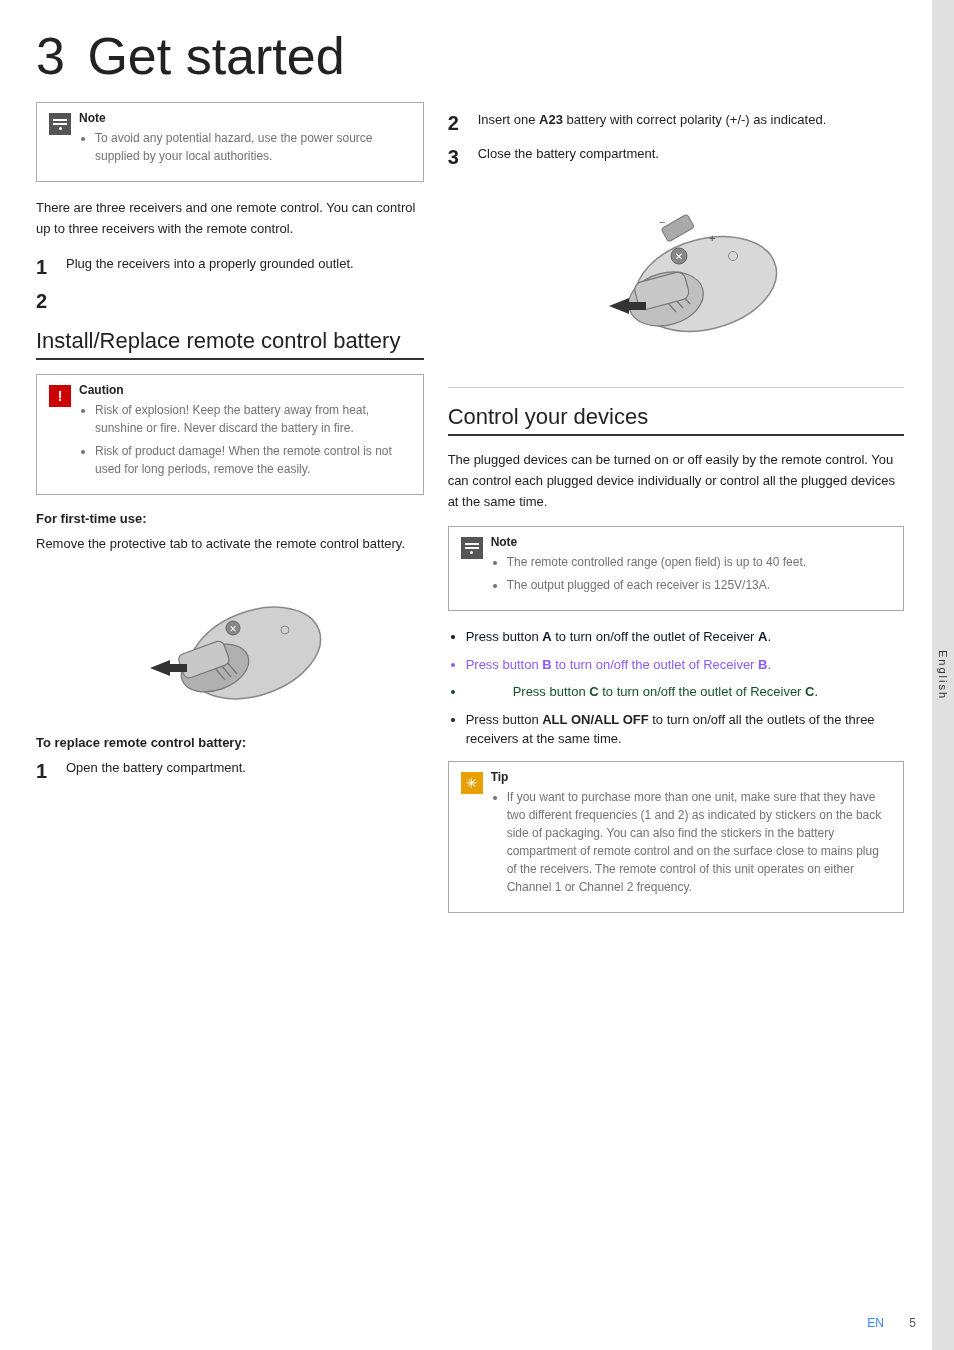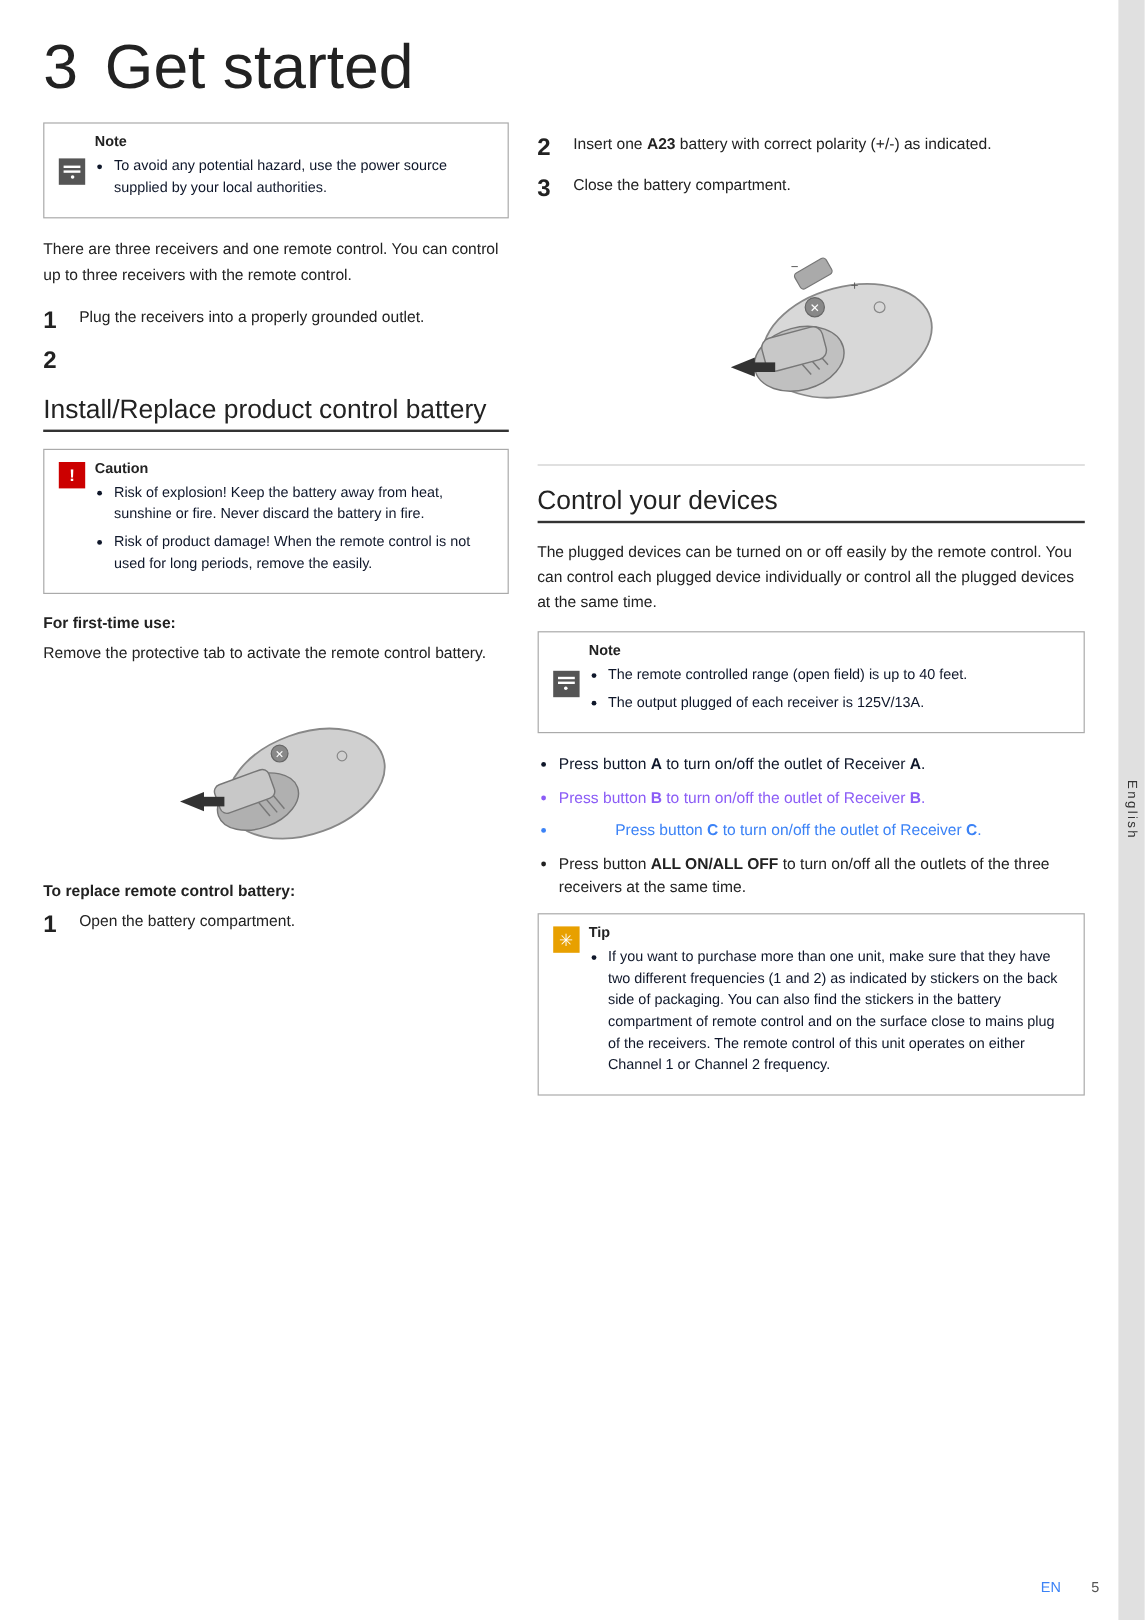--- a/index.html
+++ b/index.html
@@ -57,21 +57,21 @@
     .chapter-number {
       font-size: 52px;
       font-weight: 300;
       margin-right: 8px;
     }
     .note-box {
       border: 1px solid #aaa;
       padding: 8px 12px;
       margin-bottom: 16px;
       display: flex;
-      align-items: center;
+      align-items: flex-start;
       gap: 8px;
     }
     .note-icon {
       width: 22px;
       height: 22px;
       background: #555;
       flex-shrink: 0;
       display: flex;
       flex-direction: column;
       align-items: center;
@@ -161,21 +161,21 @@
     }
     .bullet-list {
       list-style: disc;
       padding-left: 16px;
       margin-bottom: 8px;
     }
     .bullet-list li {
       margin-bottom: 5px;
       font-size: 12px;
       line-height: 1.5;
-      color: #0f172a;
+      color: #737373;
     }
     .section-heading {
       font-size: 22px;
       font-weight: normal;
       border-bottom: 2px solid #333;
       padding-bottom: 4px;
       margin-bottom: 14px;
       margin-top: 10px;
     }
     .subsection-heading {
@@ -239,21 +239,21 @@
       <ol class="numbered-list">
         <li>
           <span class="list-number">1</span>
           <span>Plug the receivers into a properly grounded outlet.</span>
         </li>
         <li>
           <span class="list-number">2</span>
         </li>
       </ol>
 
-      <h2 class="section-heading">Install/Replace product control battery</h2>
+      <h2 class="section-heading">Install/Replace remote control battery</h2>
 
       <div class="caution-box">
         <div class="caution-icon">!</div>
         <div class="note-content">
           <div class="note-label">Caution</div>
           <ul class="bullet-list">
             <li>Risk of explosion! Keep the battery away from heat, sunshine or fire. Never discard the battery in fire.</li>
             <li>Risk of product damage! When the remote control is not used for long periods, remove the easily.</li>
           </ul>
         </div>
@@ -353,21 +353,21 @@
         </div>
       </div>
 
       <ul class="bullet-list" style="list-style:disc; padding-left:18px; margin-bottom:12px;">
         <li style="font-size:13px; margin-bottom:8px; color:#0f172a;">
           Press button <strong>A</strong> to turn on/off the outlet of Receiver <strong>A</strong>.
         </li>
         <li style="font-size:13px; margin-bottom:8px; color:#8b5cf6;">
           Press button <strong>B</strong> to turn on/off the outlet of Receiver <strong>B</strong>.
         </li>
-        <li style="font-size:13px; margin-bottom:8px; color:#3b82f6;padding-left:47px;">
+        <li style="font-size:13px; margin-bottom:8px; color:#14532d;padding-left:47px;">
           Press button <strong>C</strong> to turn on/off the outlet of Receiver <strong>C</strong>.
         </li>
         <li style="font-size:13px; margin-bottom:8px; color:#222;">
           Press button <strong>ALL ON/ALL OFF</strong> to turn on/off all the outlets of the three receivers at the same time.
         </li>
       </ul>
 
       <div class="tip-box">
         <div class="tip-icon">✳</div>
         <div class="note-content">

